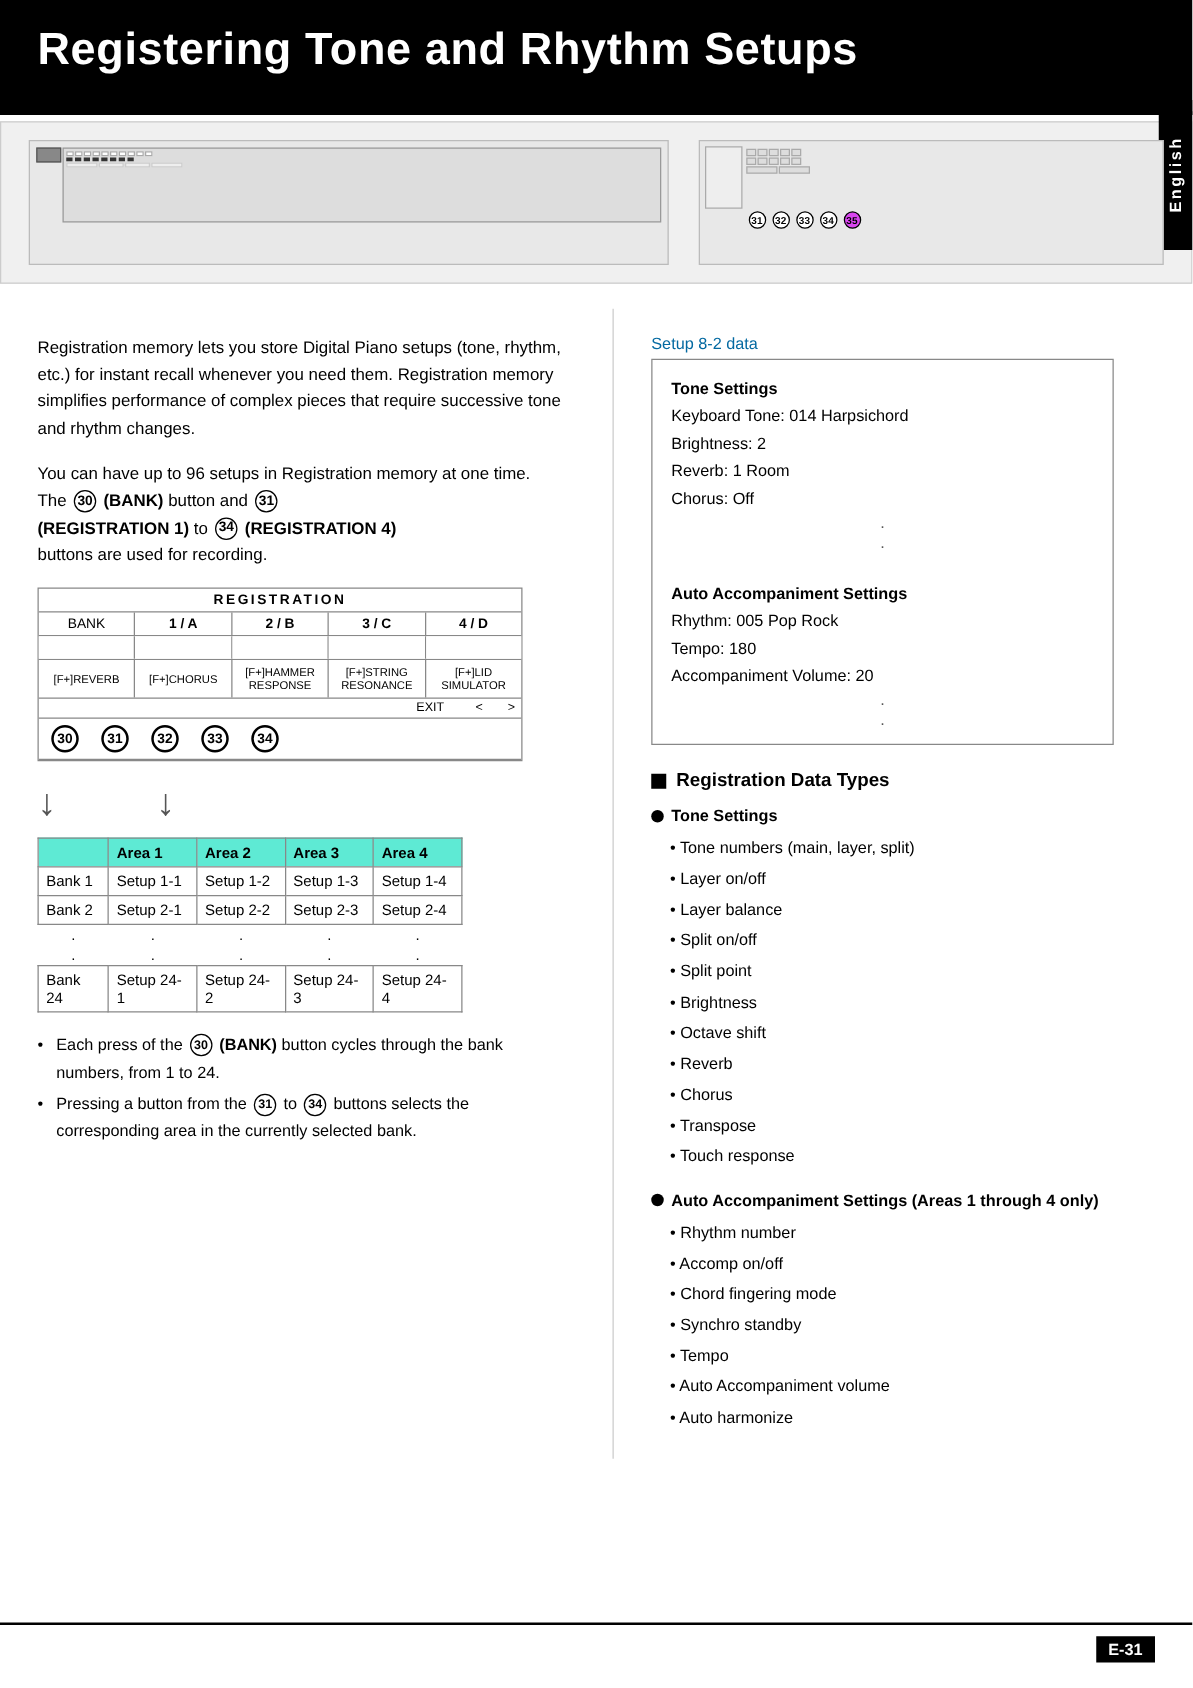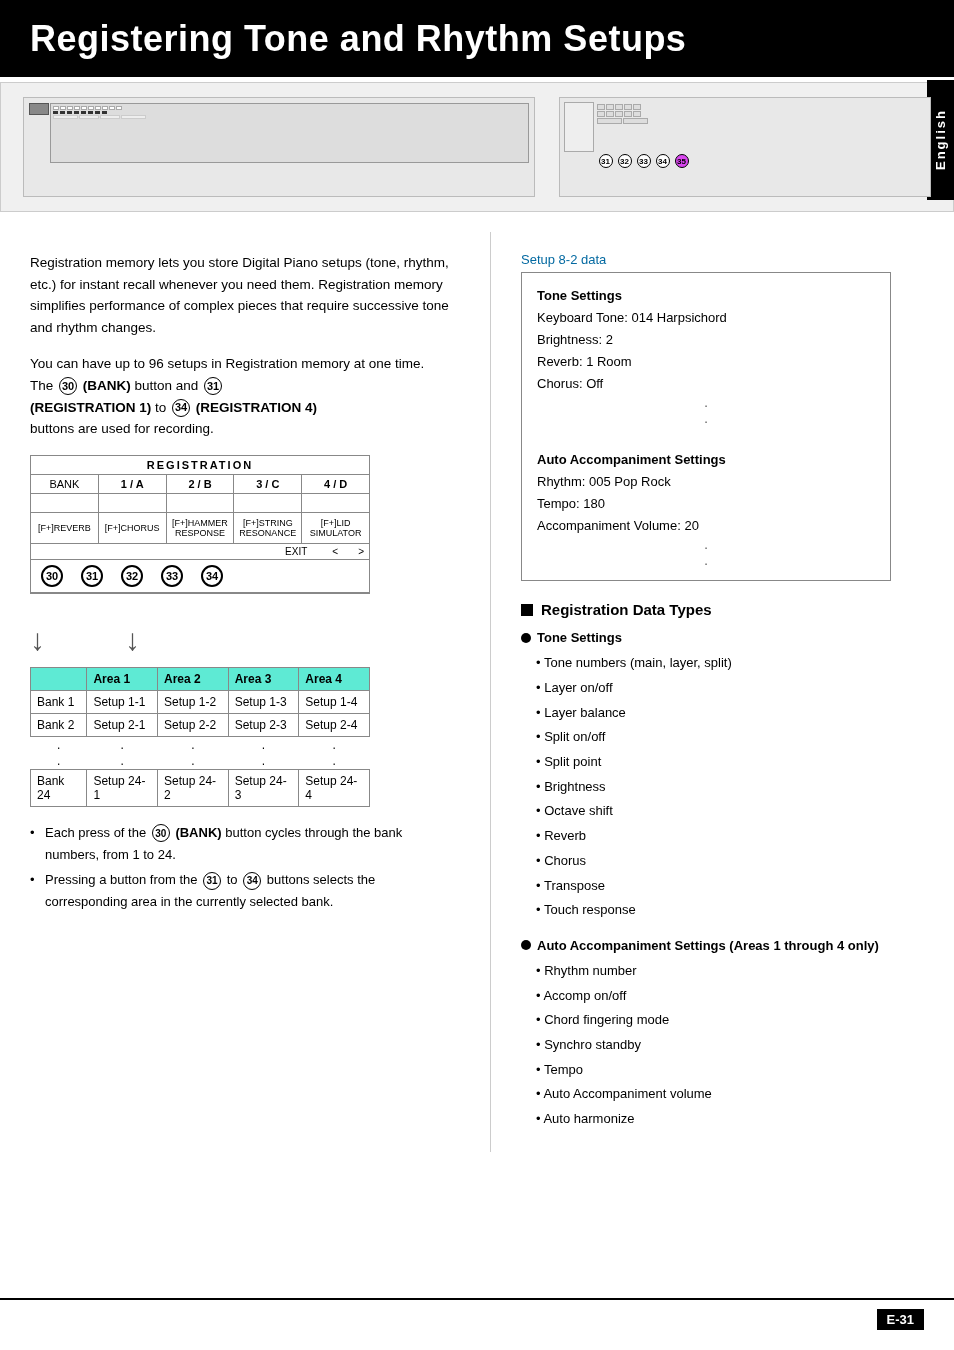--- a/index.html
+++ b/index.html
@@ -9,21 +9,21 @@
       background: #fff;
       font-family: Arial, Helvetica, sans-serif;
       font-size: 14px;
       color: #000;
       position: relative;
     }
 
     
     .page-header {
       background: #000;
-      padding: 18px 30px 14px 30px;
+      padding: 18px 30px 29px 30px;
       margin-bottom: 0;
     }
     .page-header h1 {
       color: #fff;
       font-size: 36px;
       font-weight: 900;
       letter-spacing: 0.5px;
     }
 
     
@@ -78,22 +78,22 @@
     
     .intro-text {
       font-size: 13.5px;
       line-height: 1.6;
       margin-bottom: 15px;
     }
 
     
     .registration-table-container {
       border: 1px solid #888;
-      margin-bottom: 24px;
-      width: 340px;
+      margin-bottom: 12px;
+      width: 388px;
     }
 
     .reg-header {
       text-align: center;
       font-size: 11px;
       letter-spacing: 2px;
       padding: 3px;
       border-bottom: 1px solid #888;
       font-weight: bold;
       text-transform: uppercase;

